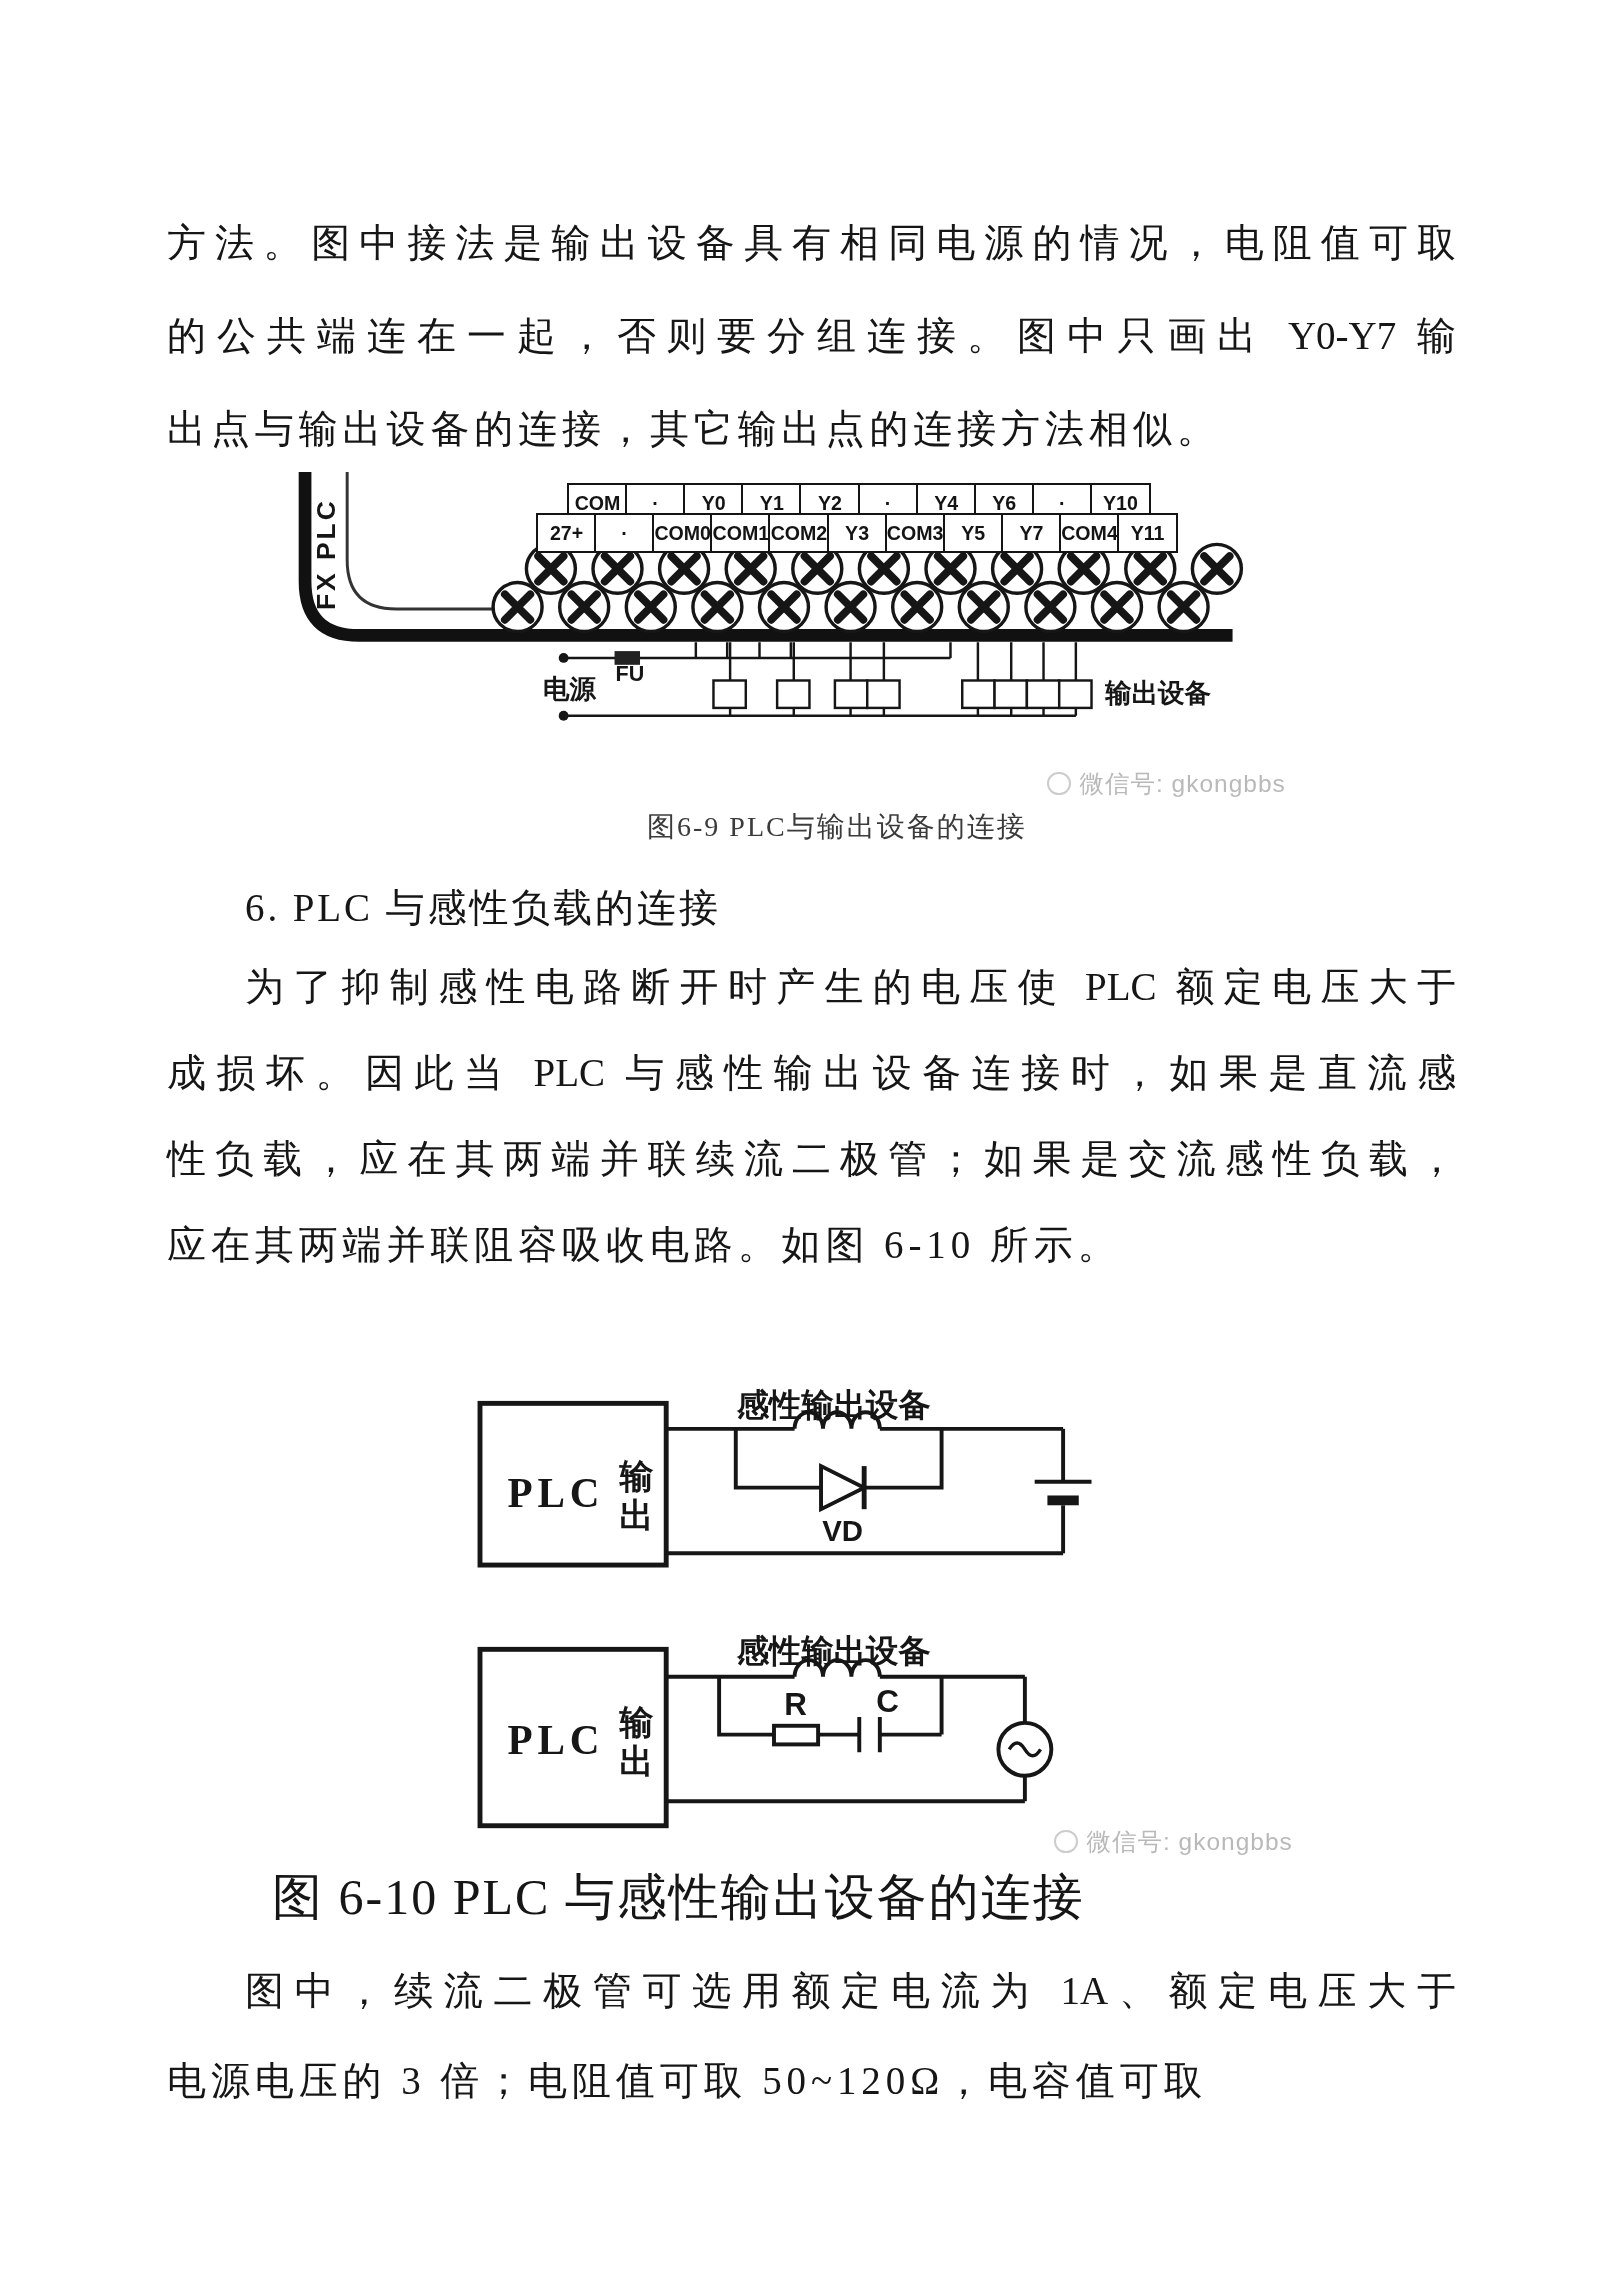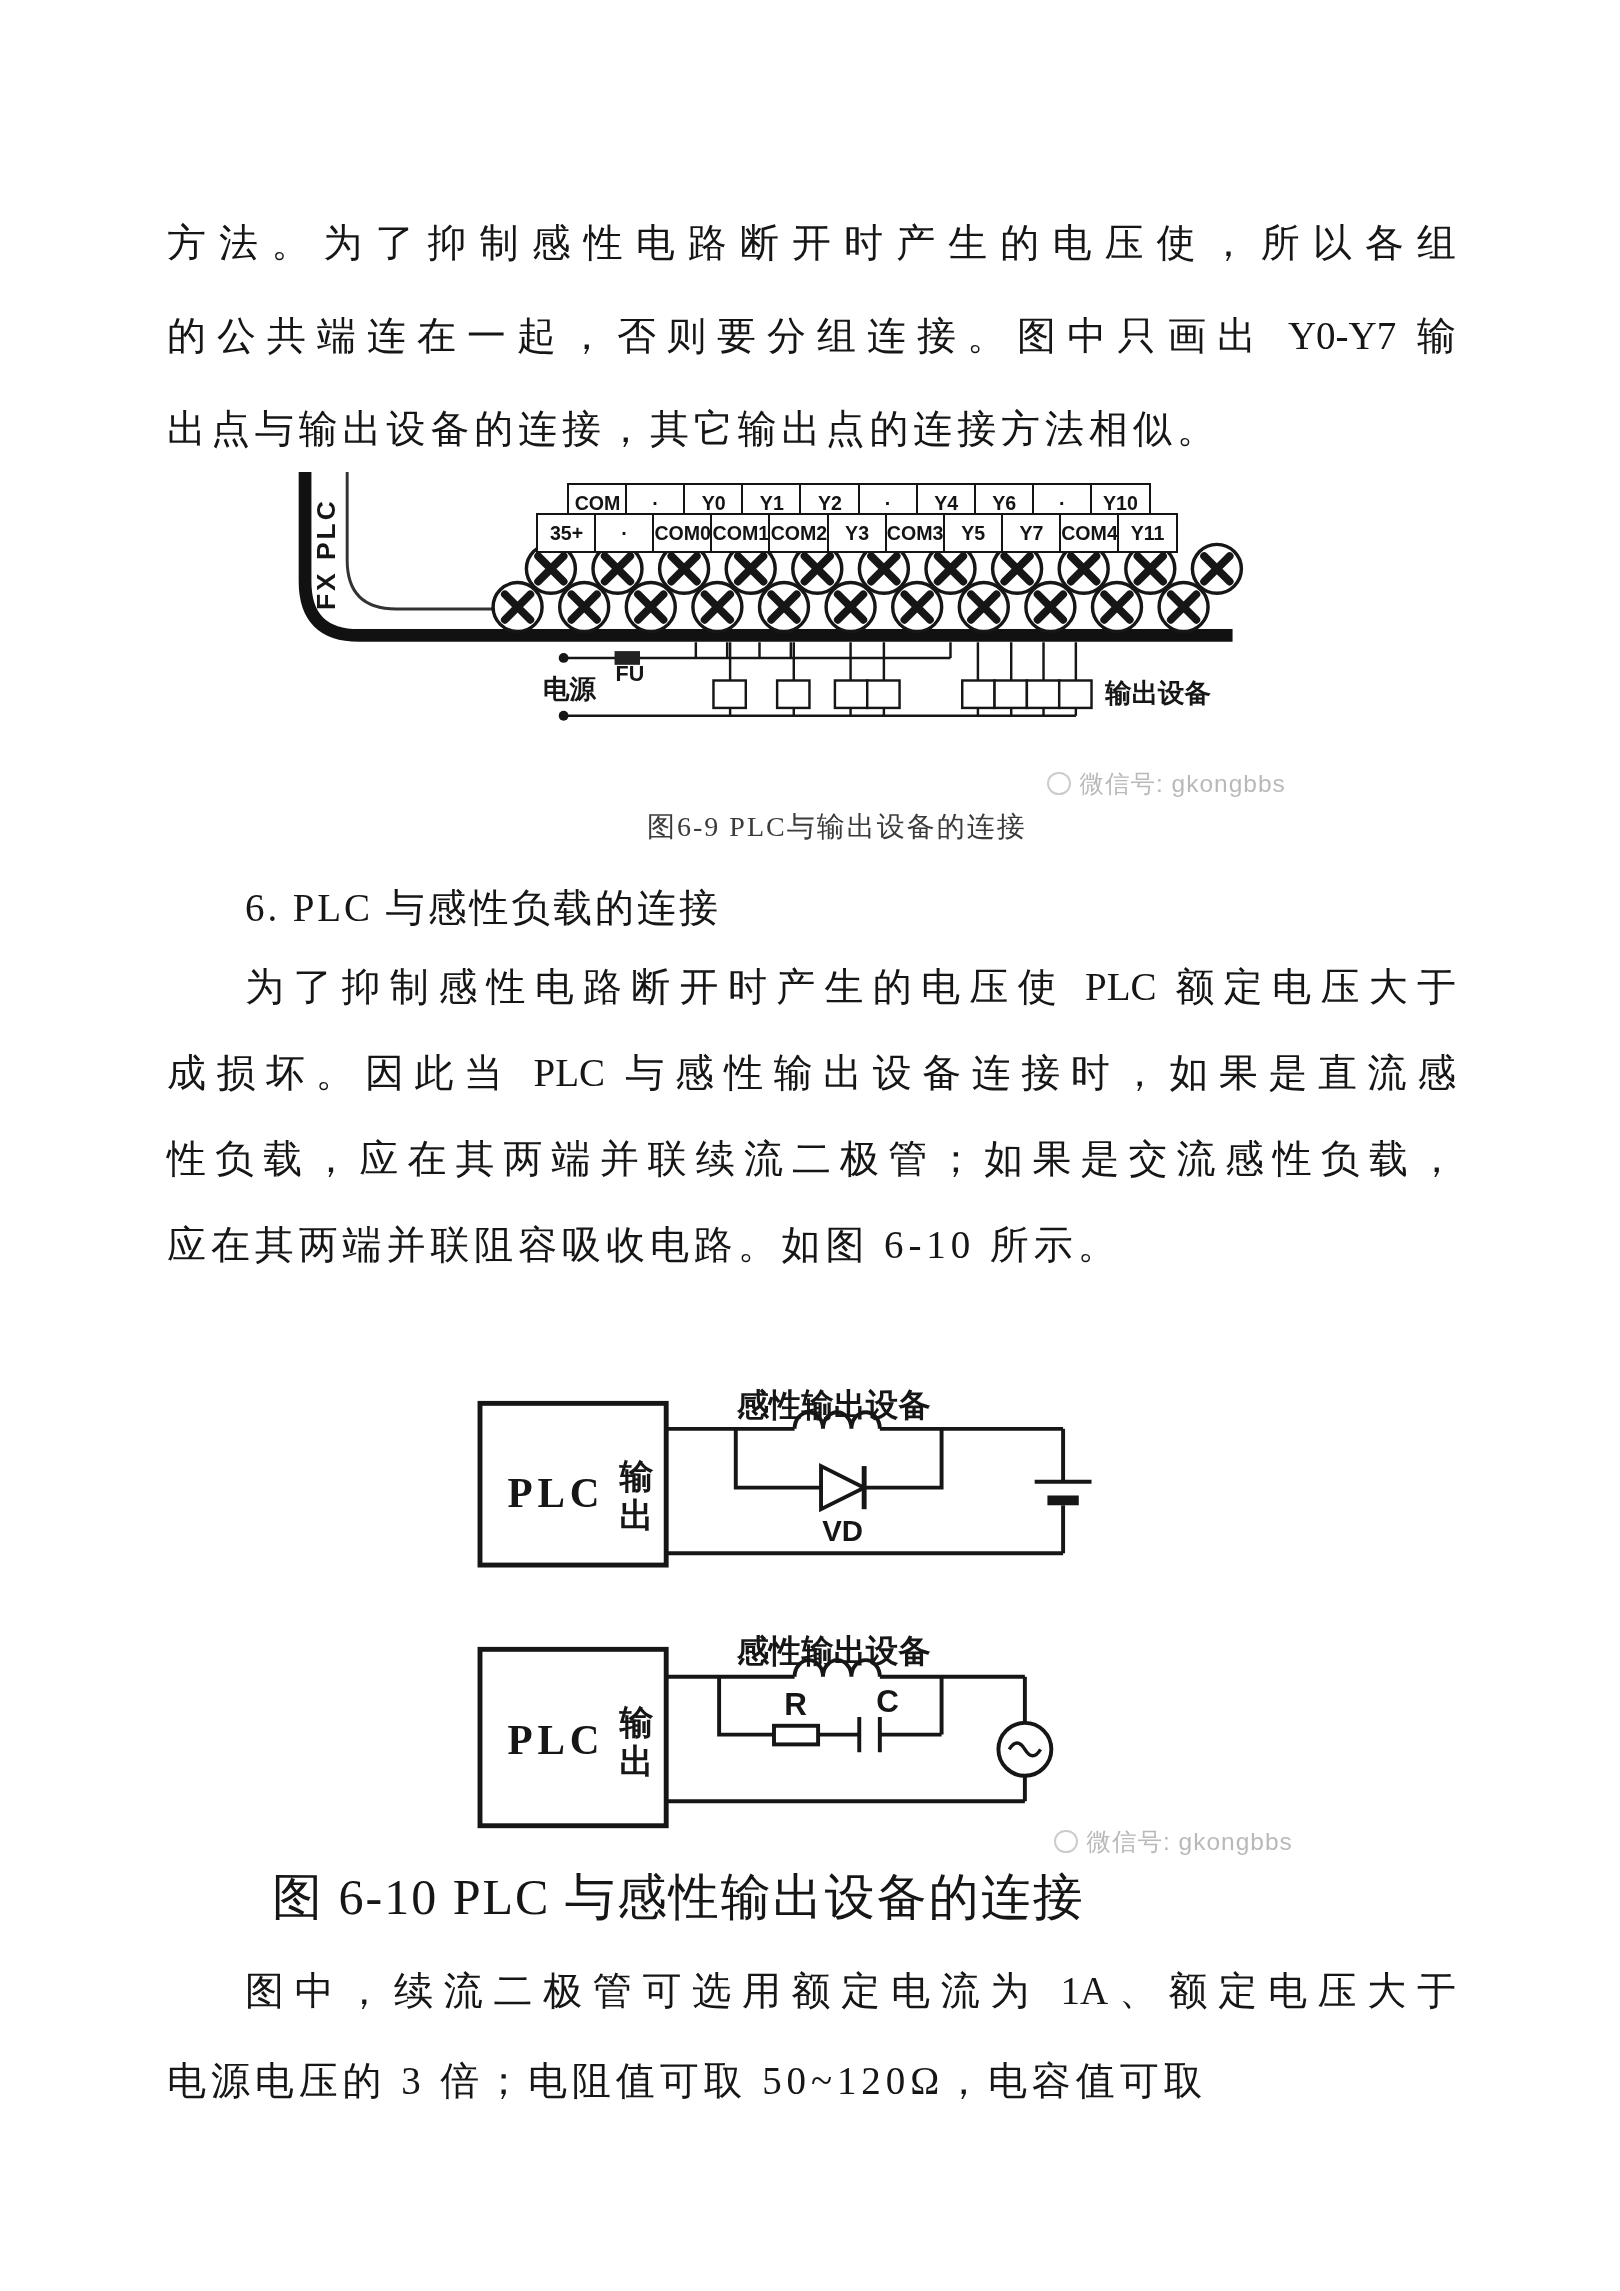--- a/index.html
+++ b/index.html
@@ -51,21 +51,21 @@
     position:absolute; width:39px; font-size:34px; line-height:39px; font-weight:700;
     word-break:break-all; text-align:center; z-index:3;
   }
 </style>
 </head>
 <body>
 
 <div class="page">
 
   <div class="para" style="top:196px;">
-      <div class="line">方法。为了抑制感性电路断开时产生的电压使，所以各组</div>
+      <div class="line">方法。图中接法是输出设备具有相同电源的情况，电阻值可取</div>
       <div class="line">的公共端连在一起，否则要分组连接。图中只画出 Y0-Y7 输</div>
       <div class="line">出点与输出设备的连接，其它输出点的连接方法相似。</div>
     </div>
 
   <svg style="left:294px; top:466px;" width="1264" height="333" viewBox="0 0 1290 340">
     <defs>
       <g id="screw">
         <circle r="25" fill="#ffffff" stroke="#161616" stroke-width="3.5"></circle>
         <path d="M-13 -13 L13 13 M-13 13 L13 -13" stroke="#161616" stroke-width="8" stroke-linecap="round" fill="none"></path>
       </g>
@@ -131,21 +131,21 @@
       <span class="tbox">Y0</span>
       <span class="tbox">Y1</span>
       <span class="tbox">Y2</span>
       <span class="tbox">·</span>
       <span class="tbox">Y4</span>
       <span class="tbox">Y6</span>
       <span class="tbox">·</span>
       <span class="tbox">Y10</span>
     </div>
   <div class="trow" style="left:536px; top:513px;">
-      <span class="tbox">35+</span>
+      <span class="tbox">27+</span>
       <span class="tbox">·</span>
       <span class="tbox">COM0</span>
       <span class="tbox">COM1</span>
       <span class="tbox">COM2</span>
       <span class="tbox">Y3</span>
       <span class="tbox">COM3</span>
       <span class="tbox">Y5</span>
       <span class="tbox">Y7</span>
       <span class="tbox">COM4</span>
       <span class="tbox">Y11</span>

